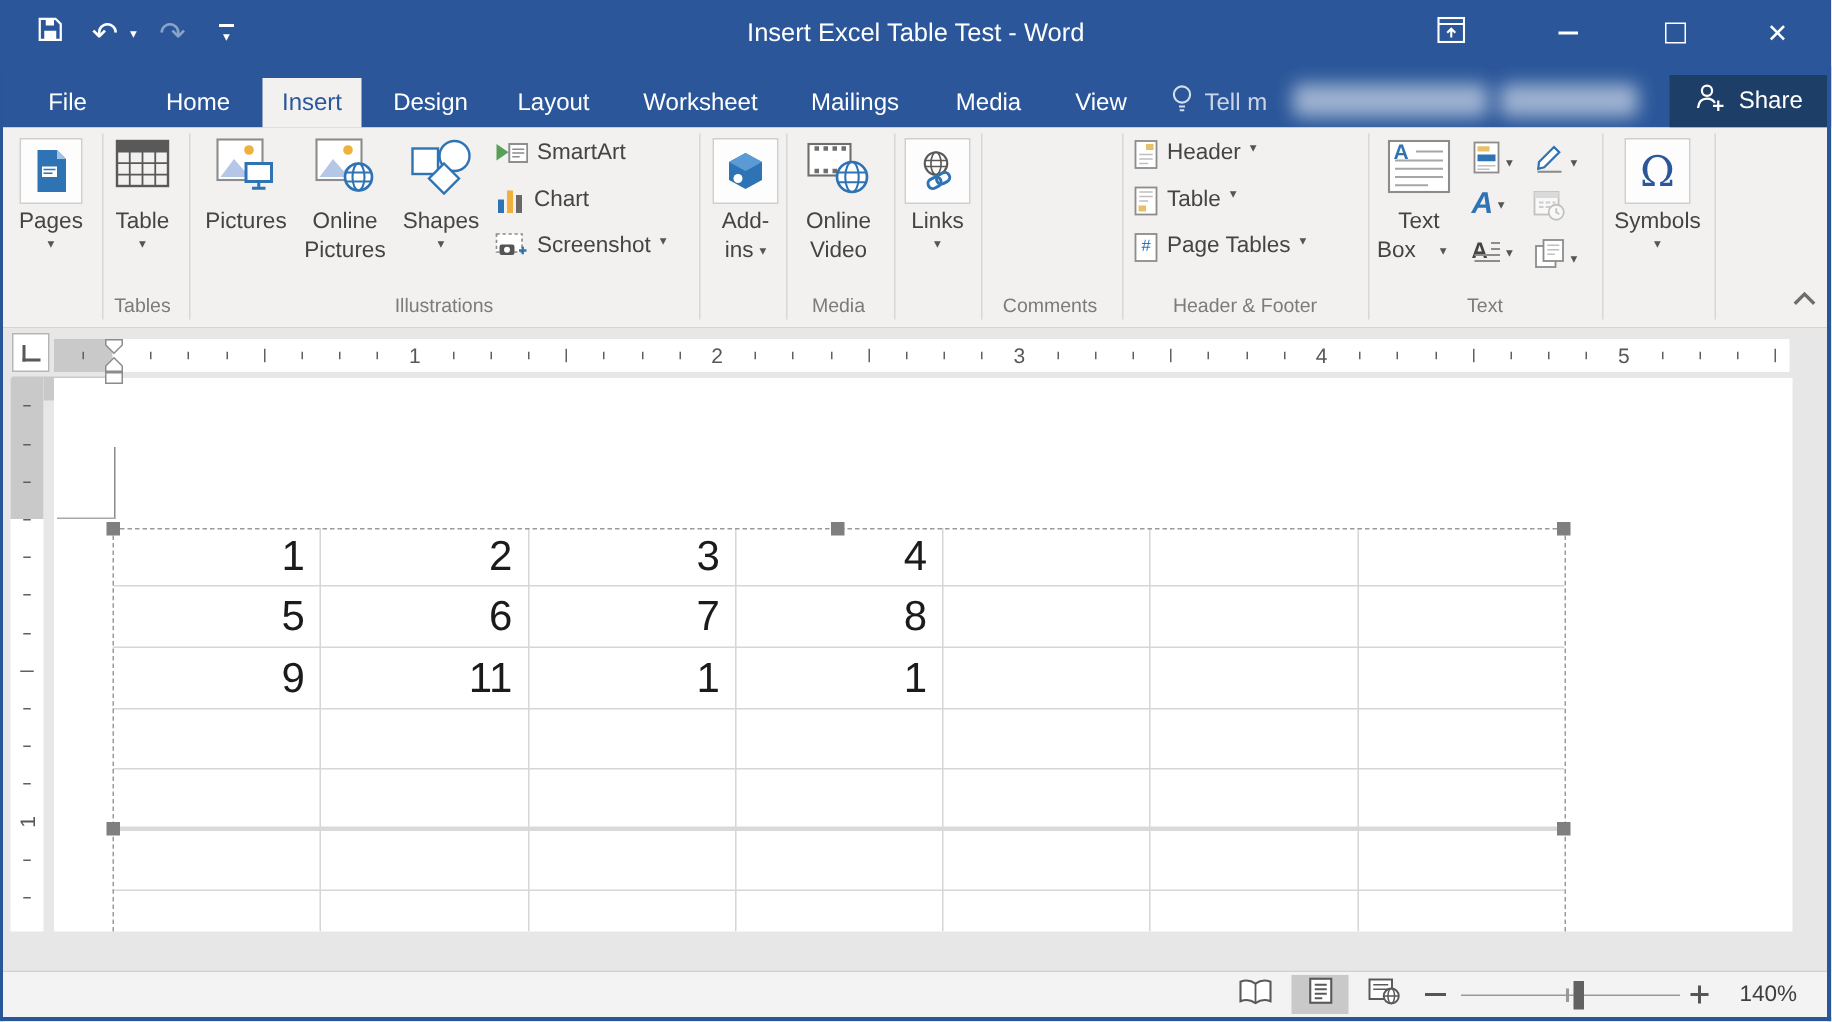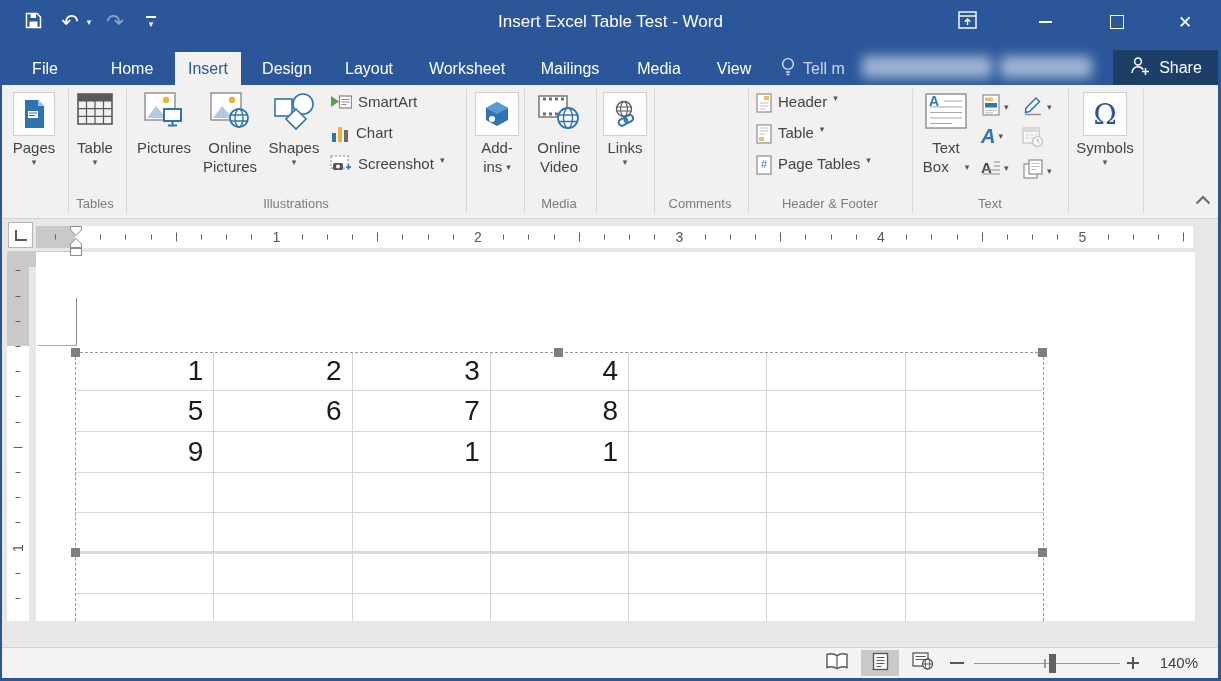--- a/index.html
+++ b/index.html
@@ -355,21 +355,21 @@
       <div class="ic">
           <span style="position:relative;display:inline-block">
         <svg width="44" height="38" viewBox="0 0 44 38">
               <rect x="2" y="2" width="40" height="34" fill="#fff" stroke="#8c8c8c" stroke-width="1.4"></rect>
               <path d="M20 9h18M6 15h32M6 20.5h32M6 26h32M6 31.5h22" stroke="#a6a6a6" stroke-width="1.2"></path>
             </svg>
         <span style="position:absolute;left:5px;top:0px;font-size:14px;font-weight:bold;color:#2e74b5">A</span>
       </span>
         </div>
       <div>Text</div>
-      <div style="display:flex;justify-content:center;gap:16px;align-items:center">
+      <div style="display:flex;gap:16px;align-items:center">
         <span>Box</span>
         <span class="dda">▾</span>
       </div>
     </div>
 
     <div class="smallbtn" style="left:981px;top:9px">
       <span>
         <svg width="20" height="22" viewBox="0 0 20 22">
             <rect x="2" y="1" width="16" height="20" fill="#fff" stroke="#8c8c8c" stroke-width="1.2"></rect>
             <rect x="4" y="3.5" width="8" height="3.5" fill="#e8c06a"></rect>
@@ -541,20 +541,21 @@
           <div class="gline" style="left: 0px; top: 241px; width: 968px; height: 1px;"></div>
           <div class="cellval" style="left: 4px; top: 0px; width: 124.286px; height: 38px; line-height: 38px;">1</div>
           <div class="cellval" style="left: 142.286px; top: 0px; width: 124.286px; height: 38px; line-height: 38px;">2</div>
           <div class="cellval" style="left: 280.571px; top: 0px; width: 124.286px; height: 38px; line-height: 38px;">3</div>
           <div class="cellval" style="left: 418.857px; top: 0px; width: 124.286px; height: 38px; line-height: 38px;">4</div>
           <div class="cellval" style="left: 4px; top: 38px; width: 124.286px; height: 41px; line-height: 41px;">5</div>
           <div class="cellval" style="left: 142.286px; top: 38px; width: 124.286px; height: 41px; line-height: 41px;">6</div>
           <div class="cellval" style="left: 280.571px; top: 38px; width: 124.286px; height: 41px; line-height: 41px;">7</div>
           <div class="cellval" style="left: 418.857px; top: 38px; width: 124.286px; height: 41px; line-height: 41px;">8</div>
           <div class="cellval" style="left: 4px; top: 79px; width: 124.286px; height: 41px; line-height: 41px;">9</div>
+          <div class="cellval" style="left: 142.286px; top: 79px; width: 124.286px; height: 41px; line-height: 41px;">11</div>
           <div class="cellval" style="left: 280.571px; top: 79px; width: 124.286px; height: 41px; line-height: 41px;">1</div>
           <div class="cellval" style="left: 418.857px; top: 79px; width: 124.286px; height: 41px; line-height: 41px;">1</div>
         </div>
 
       <div class="dash" style="position:absolute;left:39px;top:100px;width:968px;height:0;border-top:1px dashed #9a9a9a"></div>
       <div class="dash" style="position:absolute;left:39px;top:100px;width:0;height:269px;border-left:1px dashed #9a9a9a"></div>
       <div class="dash" style="position:absolute;left:1007px;top:100px;width:0;height:269px;border-left:1px dashed #9a9a9a"></div>
       <div class="abs" style="left:39px;top:299px;width:968px;height:3px;background:#d9d9d9"></div>
 
       <div class="handle" style="left:35px;top:96px"></div>

